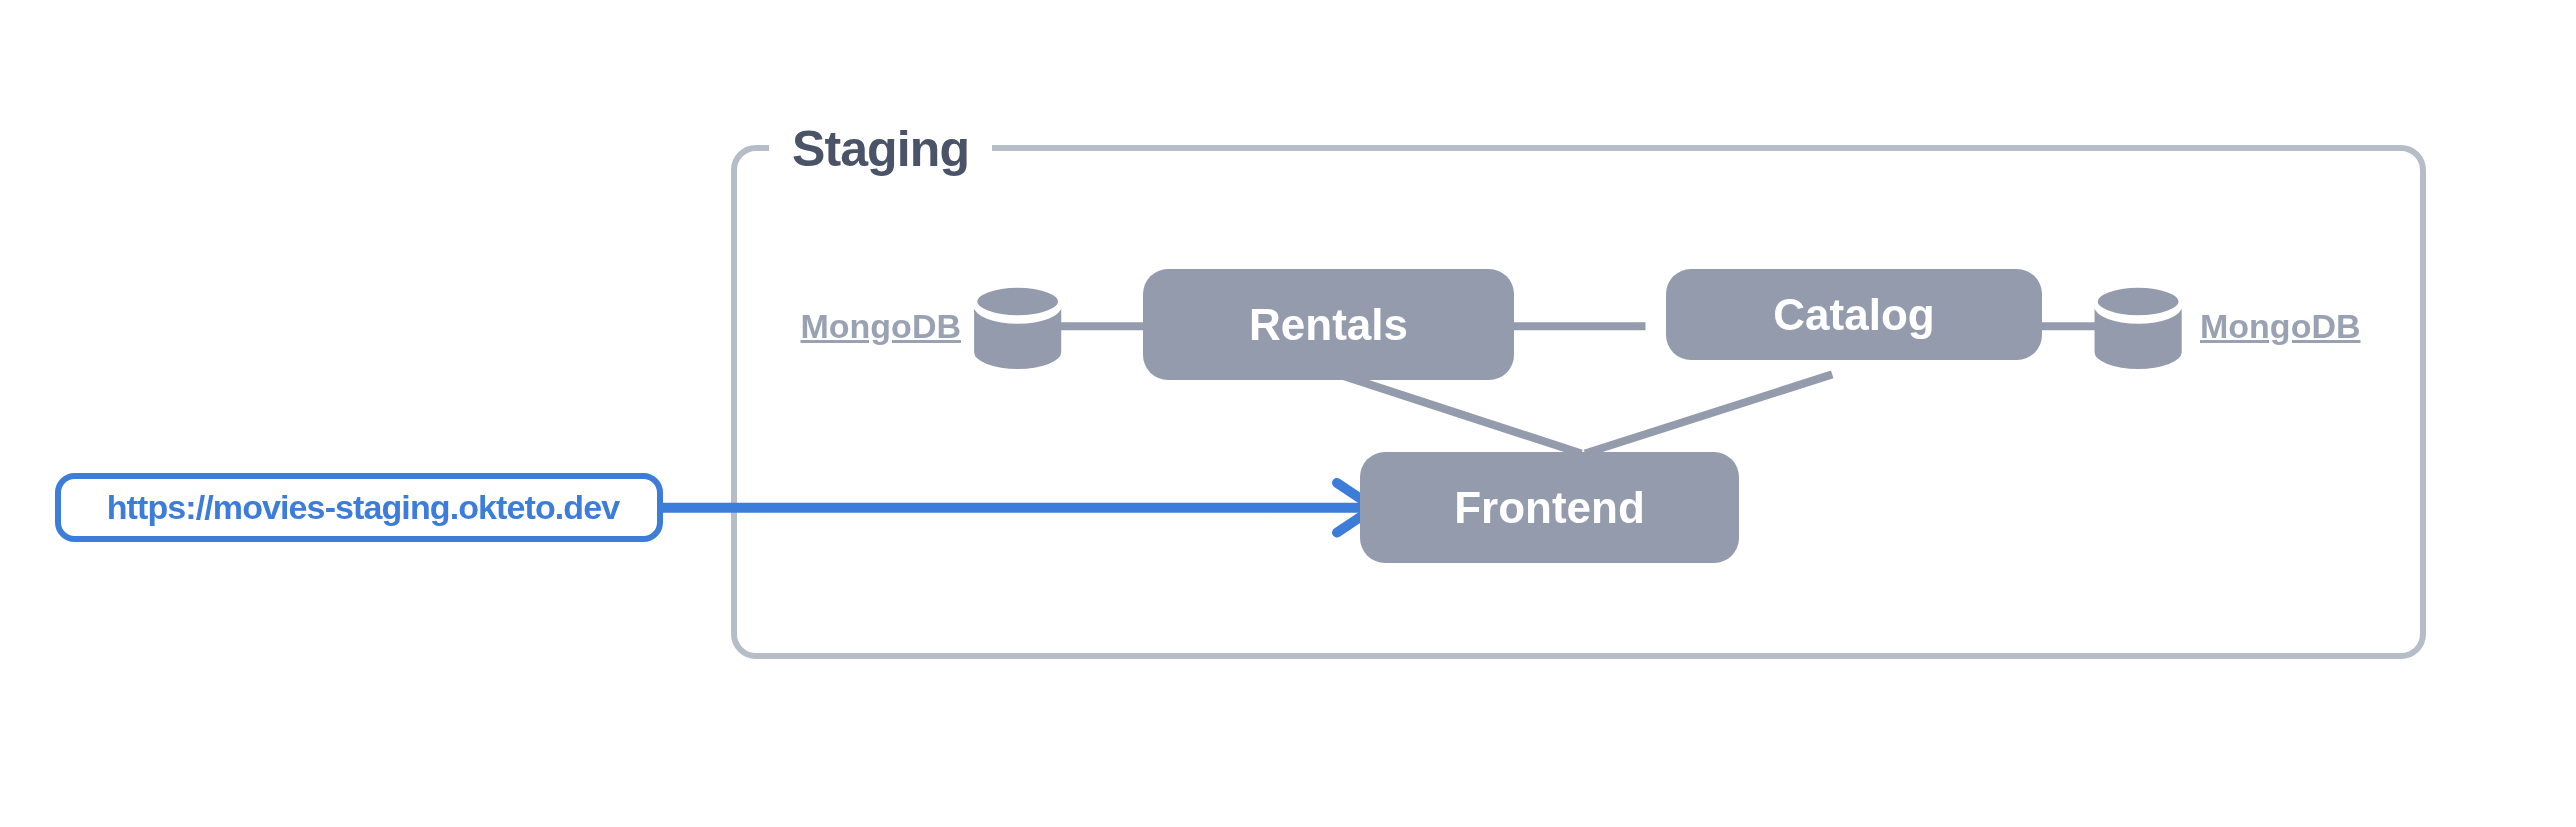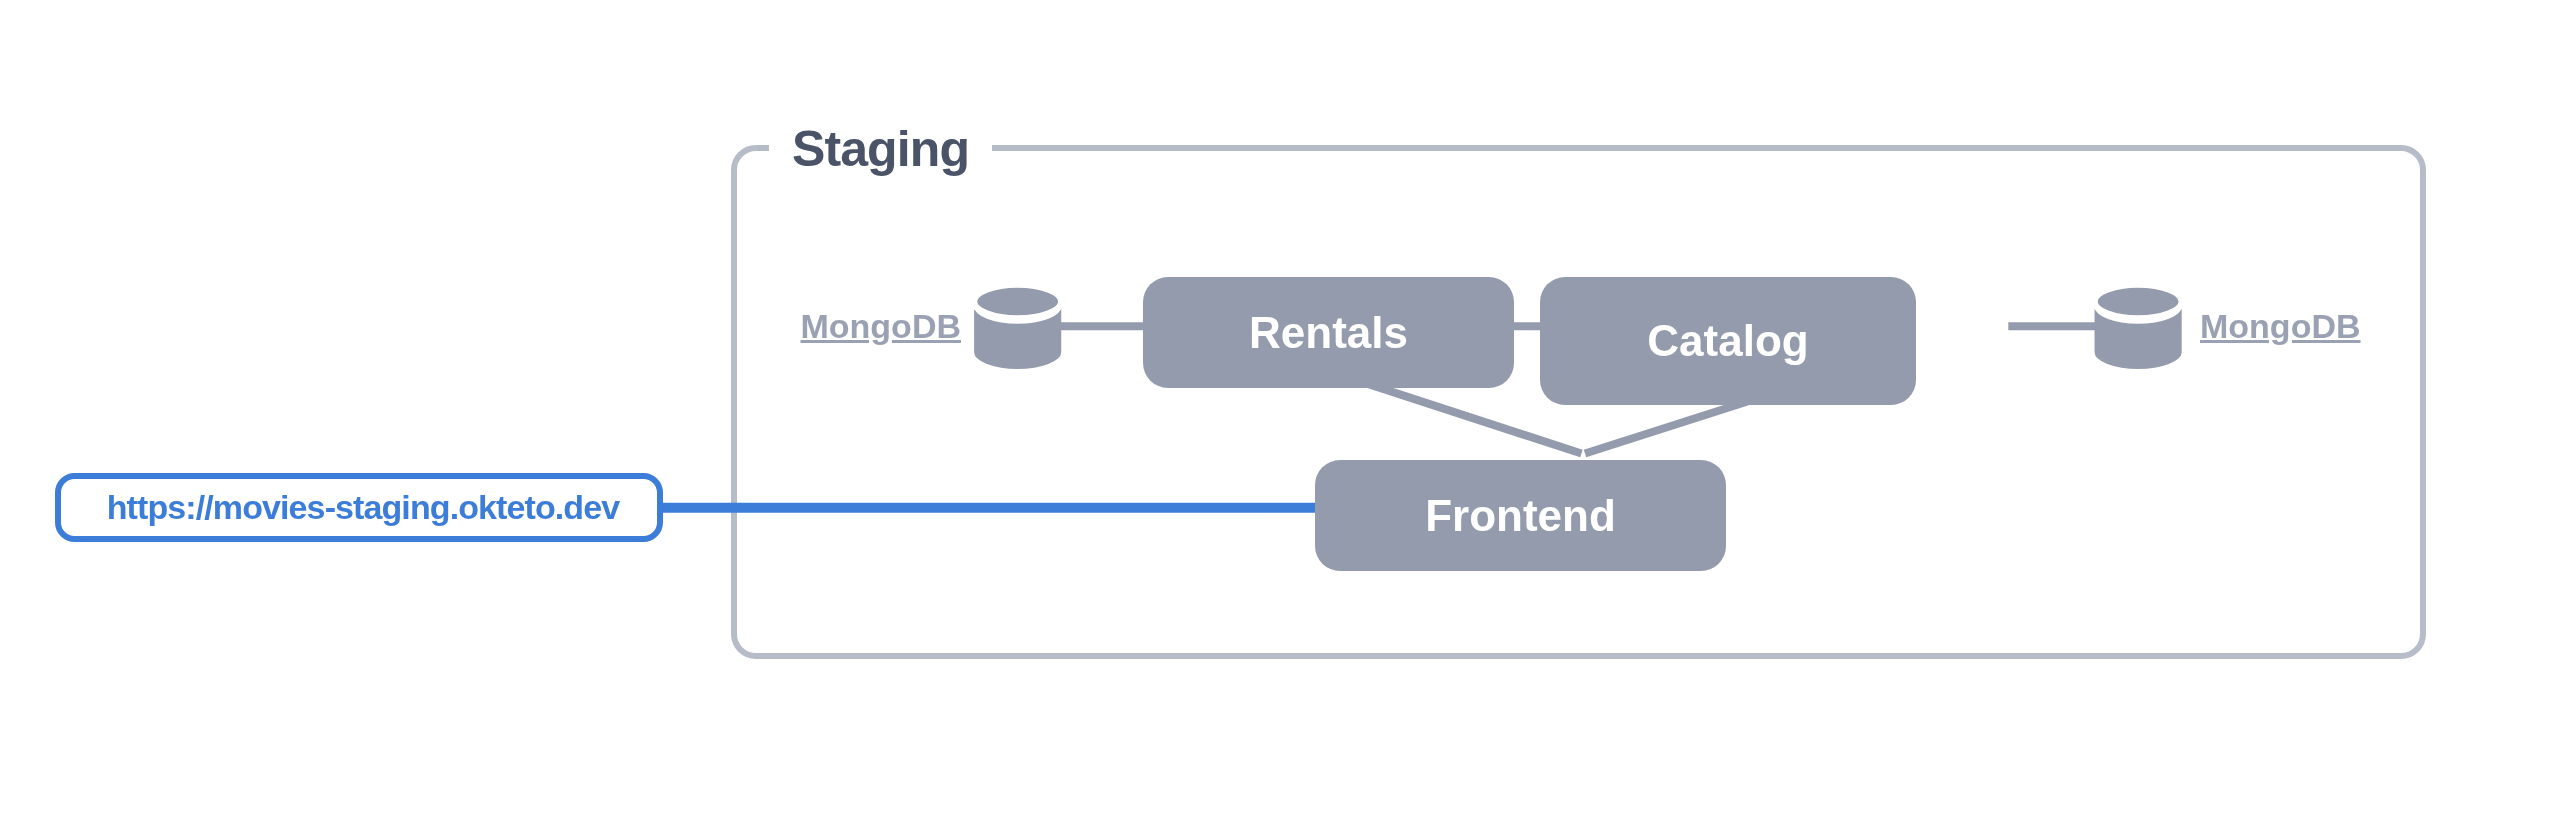--- a/index.html
+++ b/index.html
@@ -64,25 +64,24 @@
     background: var(--node-gray);
     border-radius: 25px;
     color: #ffffff;
     font-size: 44px;
     font-weight: 700;
     display: flex;
     align-items: center;
     justify-content: center;
     z-index: 3;
     white-space: nowrap;
-    margin-top: 8px;
   }
   .node-rentals  { left: 1143px; top: 269px; width: 371px; height: 111px; }
-  .node-catalog  { left: 1540px; top: 269px; width: 376px; height: 128px; }
-  .node-frontend { left: 1315px; top: 452px; width: 411px; height: 111px; }
+  .node-catalog  { left: 1666px; top: 269px; width: 376px; height: 91px; }
+  .node-frontend { left: 1360px; top: 452px; width: 379px; height: 111px; }
 
   
   .db-label {
     position: absolute;
     color: var(--muted-gray);
     font-size: 34px;
     font-weight: 700;
     line-height: 39px;
     z-index: 3;
     white-space: nowrap;

